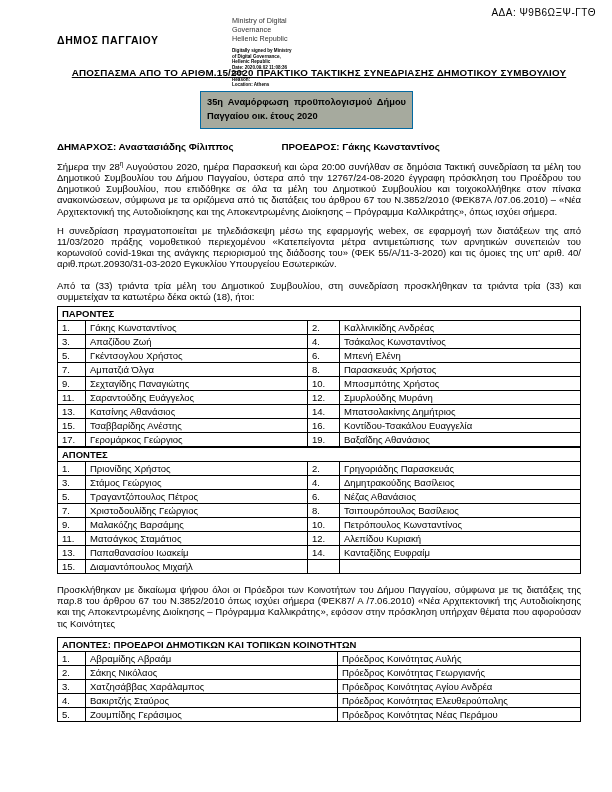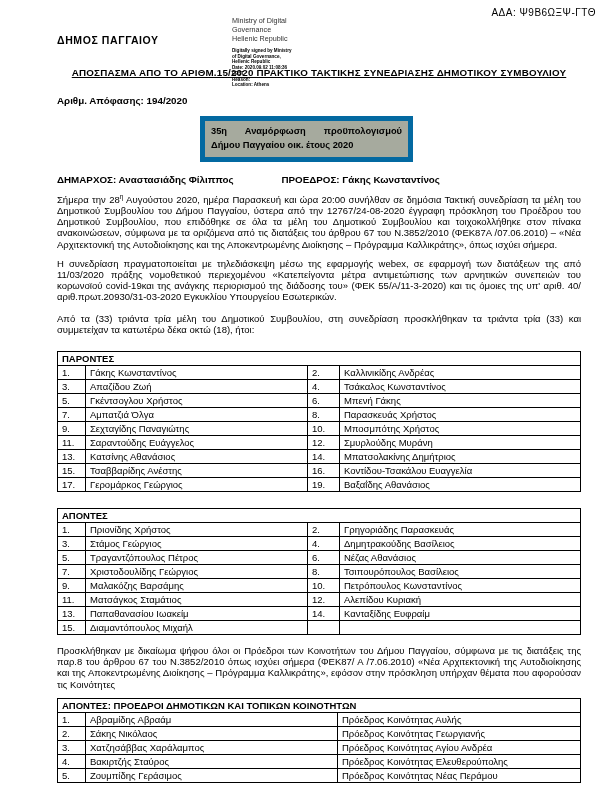--- a/index.html
+++ b/index.html
@@ -12,32 +12,32 @@
   .ada{position:absolute;top:7px;right:16px;font-size:10px;letter-spacing:.5px;}
   .muni{position:absolute;top:34px;left:57px;font-size:10.5px;font-weight:bold;letter-spacing:.6px;}
   .sig{position:absolute;top:16px;left:232px;width:185px;display:flex;gap:5px;flex-direction:column;}
   .sig-agency{font-size:7.2px;line-height:1.25;color:#333;white-space:nowrap;}
   .sig-stamp{font-size:4.6px;line-height:1.25;font-weight:bold;color:#000;}
   
   .title{margin-top:60px;font-size:9.8px;font-weight:bold;text-align:center;
          text-decoration:underline;line-height:1.5;letter-spacing:.2px;}
   .decision{margin-top:14px;font-size:9.8px;font-weight:bold;}
   .subject-box{margin:10px 8px 0 143px;width:213px;box-sizing:border-box;
-    border:5px solid #0369a1;background:#a6aa9e;font-weight:bold;font-size:9.3px;
+    border:1px solid #0369a1;background:#a6aa9e;font-weight:bold;font-size:9.3px;
     padding:4px 6px;line-height:1.5;text-align:justify;}
   .officials{margin-top:12px;font-size:9.8px;font-weight:bold;display:flex;}
   .officials .right{margin-left:48px;text-align:center;}
   p.body{font-size:9.5px;line-height:1.18;text-align:justify;margin:8px 0 0 0;}
   p.body.cont{margin-top:8px;}
   .b{font-weight:normal;}
   sup{font-size:6.5px;}
   
   table{width:100%;border-collapse:collapse;font-size:9.5px;table-layout:fixed;}
-  .t1{margin-top:16px;border-radius:17px;}
-  .t2{margin-top:16px;}
+  .t1{margin-top:4px;border-radius:17px;}
+  .t2{margin-top:0;}
   .t3{margin-top:8px;}
   th,td{border:1px solid #000;padding:1px 4px;vertical-align:top;text-align:left;
         overflow:hidden;white-space:nowrap;}
   th{font-weight:bold;}
 </style>
 </head>
 <body>
 
 <div class="page">
 
@@ -56,21 +56,20 @@
       <div>Hellenic Republic</div>
       <div>Date: 2020.09.02 11:08:36</div>
       <div>EEST</div>
       <div>Reason:</div>
       <div>Location: Athens</div>
     </div>
   </div>
 
   <div class="title">ΑΠΟΣΠΑΣΜΑ ΑΠΟ ΤΟ ΑΡΙΘΜ.15/2020 ΠΡΑΚΤΙΚΟ ΤΑΚΤΙΚΗΣ ΣΥΝΕΔΡΙΑΣΗΣ ΔΗΜΟΤΙΚΟΥ ΣΥΜΒΟΥΛΙΟΥ</div>
 
-  <div class="decision">Αριθμ. Απόφασης: 194/2020</div>
 
   <div class="subject-box">35η Αναμόρφωση προϋπολογισμού Δήμου Παγγαίου οικ. έτους 2020</div>
 
   <div class="officials">
     <span>ΔΗΜΑΡΧΟΣ: Αναστασιάδης Φίλιππος</span>
     <span class="right">ΠΡΟΕΔΡΟΣ: Γάκης Κωνσταντίνος</span>
   </div>
 
   <p class="body"><span>Σήμερα την </span><span class="b">28</span><sup class="b">η</sup><span class="b"> Αυγούστου 2020</span><span>, ημέρα </span><span class="b">Παρασκευή</span><span> και ώρα </span><span class="b">20:00</span><span> συνήλθαν σε δημόσια Τακτική συνεδρίαση τα μέλη του Δημοτικού Συμβουλίου του Δήμου Παγγαίου, ύστερα από την </span><span class="b">12767/24-08-2020 έγγραφη πρόσκληση</span><span> του Προέδρου του Δημοτικού Συμβουλίου, που επιδόθηκε σε όλα τα μέλη του Δημοτικού Συμβουλίου και τοιχοκολλήθηκε στον πίνακα ανακοινώσεων, σύμφωνα με τα οριζόμενα από τις διατάξεις του άρθρου 67 του Ν.3852/2010 (ΦΕΚ87Α /07.06.2010) – «Νέα Αρχιτεκτονική της Αυτοδιοίκησης και της Αποκεντρωμένης Διοίκησης – Πρόγραμμα Καλλικράτης», όπως ισχύει σήμερα.</span></p>
 
@@ -100,21 +99,21 @@
         <tr>
           <td>3.</td>
           <td>Απαζίδου Ζωή</td>
           <td>4.</td>
           <td>Τσάκαλος Κωνσταντίνος</td>
         </tr>
         <tr>
           <td>5.</td>
           <td>Γκέντσογλου Χρήστος</td>
           <td>6.</td>
-          <td>Μπενή Γάκης</td>
+          <td>Μπενή Ελένη</td>
         </tr>
         <tr>
           <td>7.</td>
           <td>Αμπατζιά Όλγα</td>
           <td>8.</td>
           <td>Παρασκευάς Χρήστος</td>
         </tr>
         <tr>
           <td>9.</td>
           <td>Σεχταγίδης Παναγιώτης</td>

